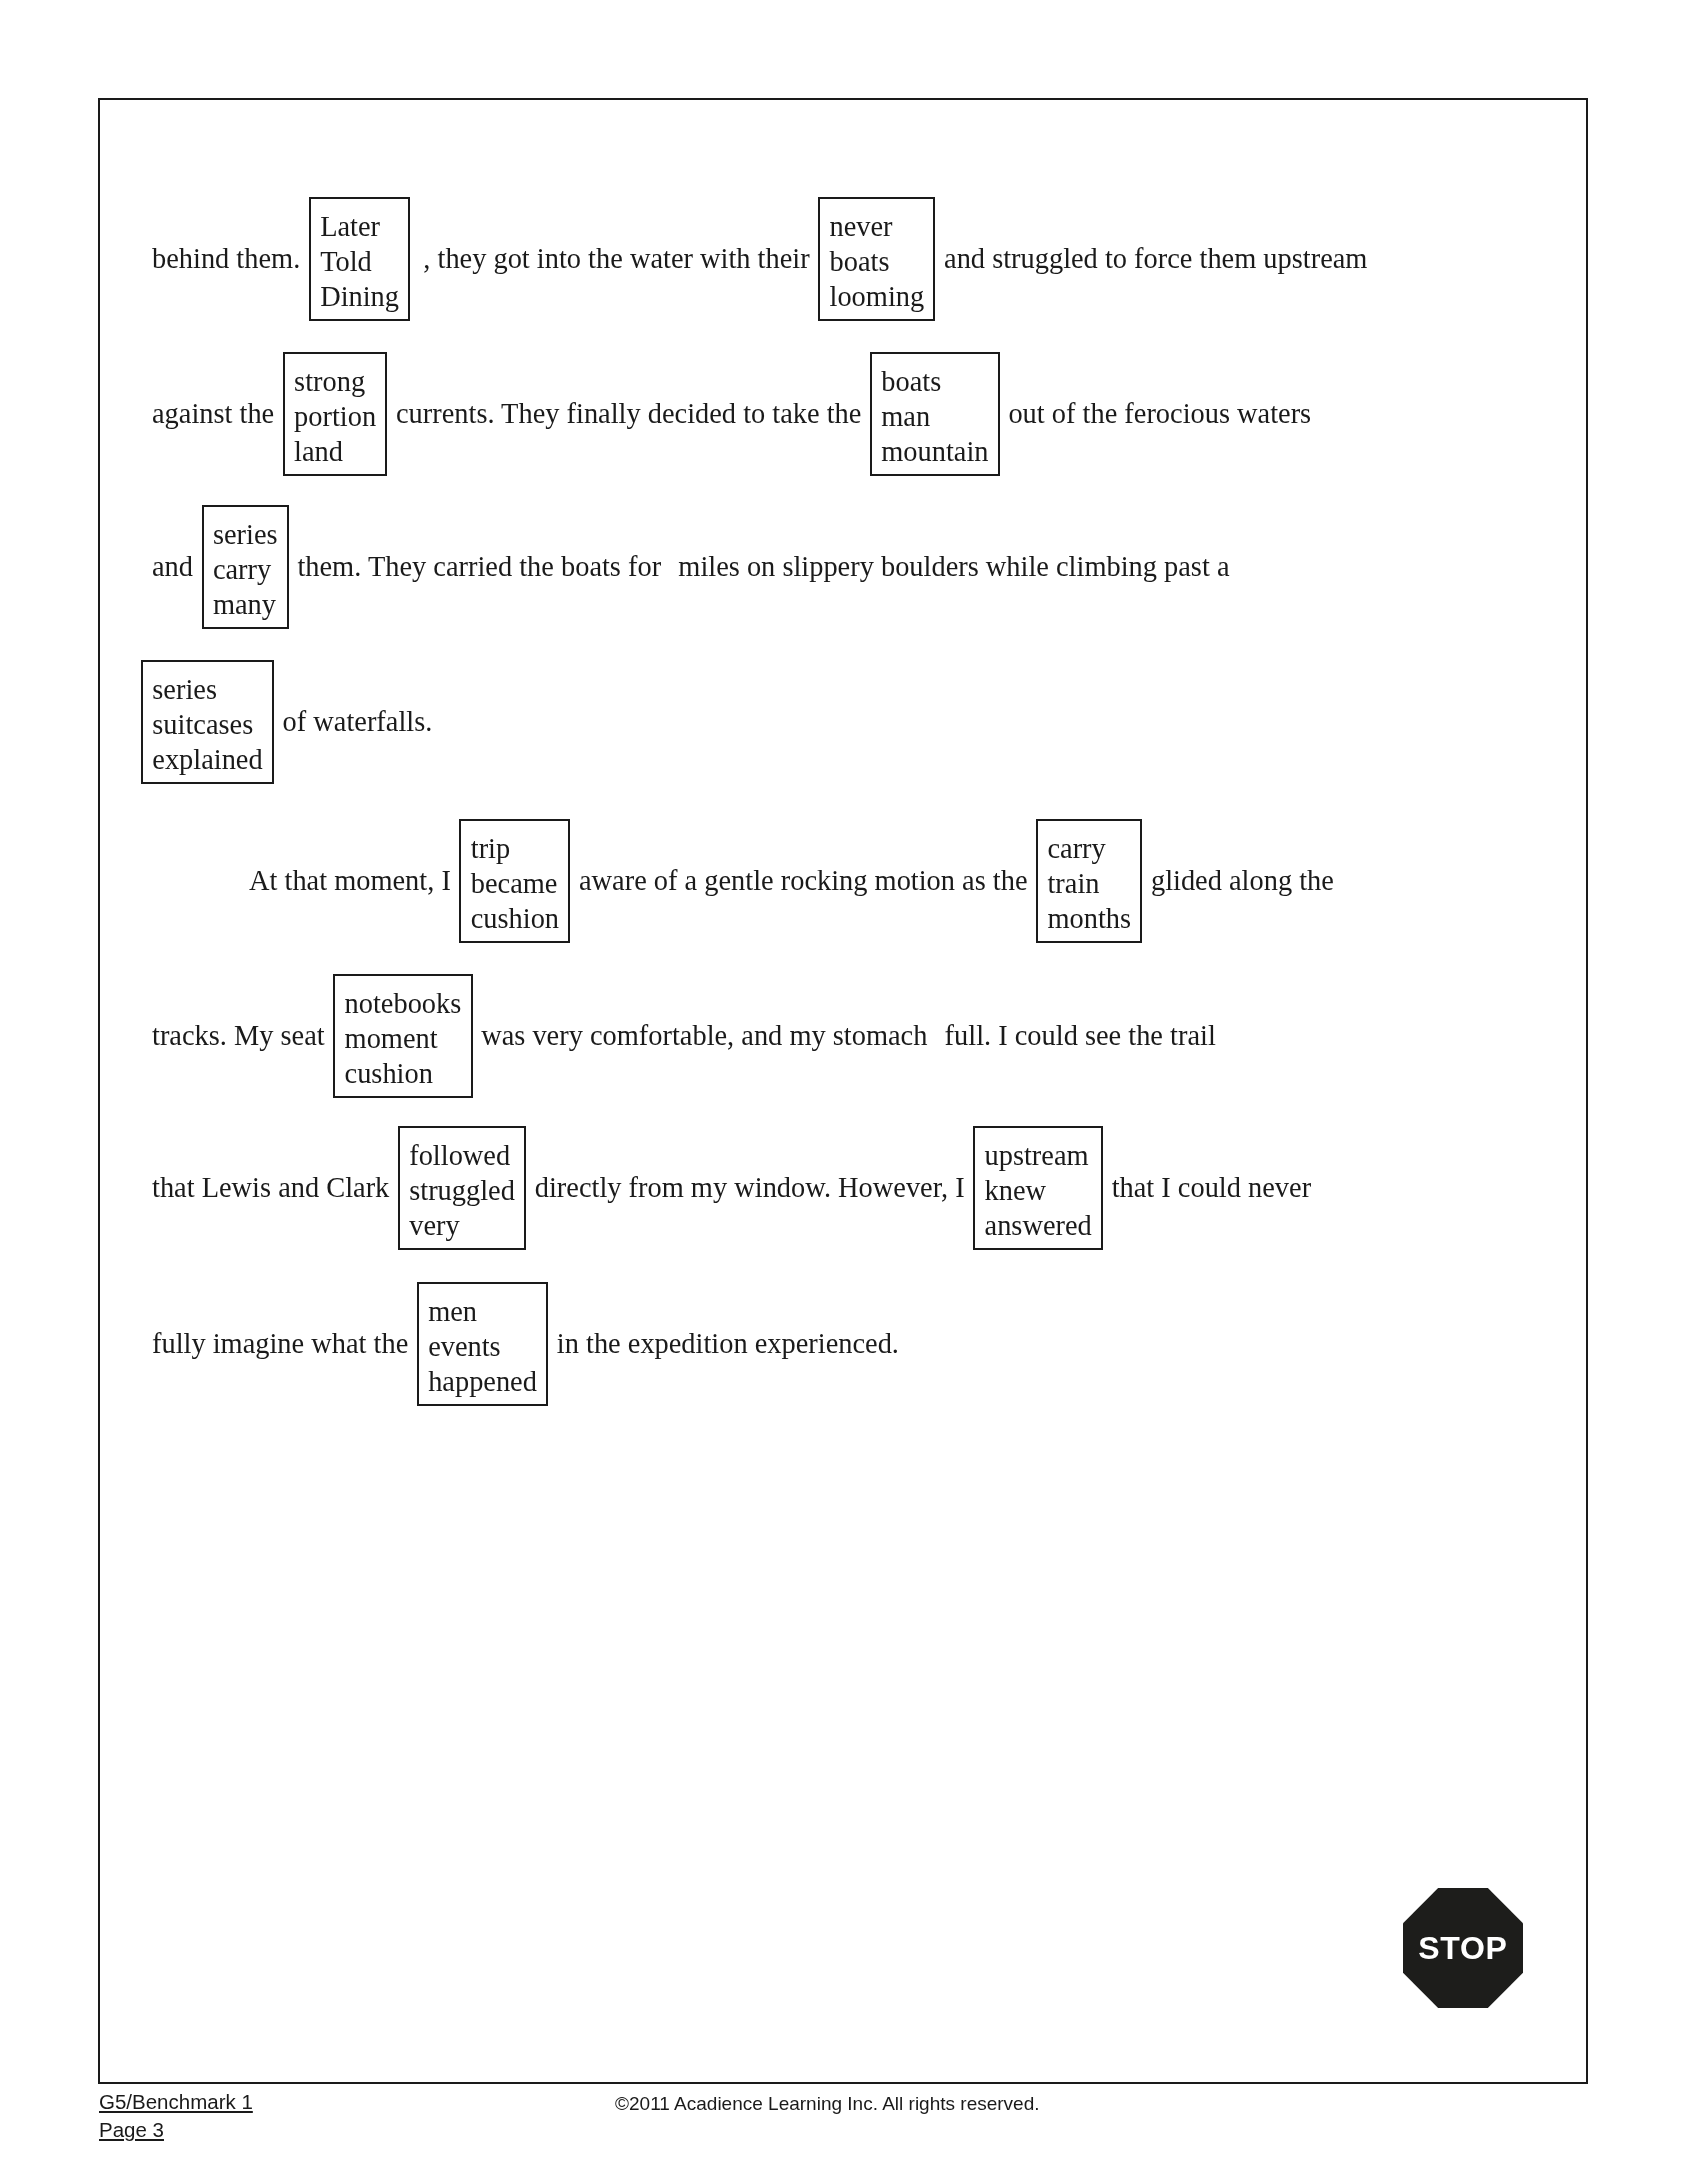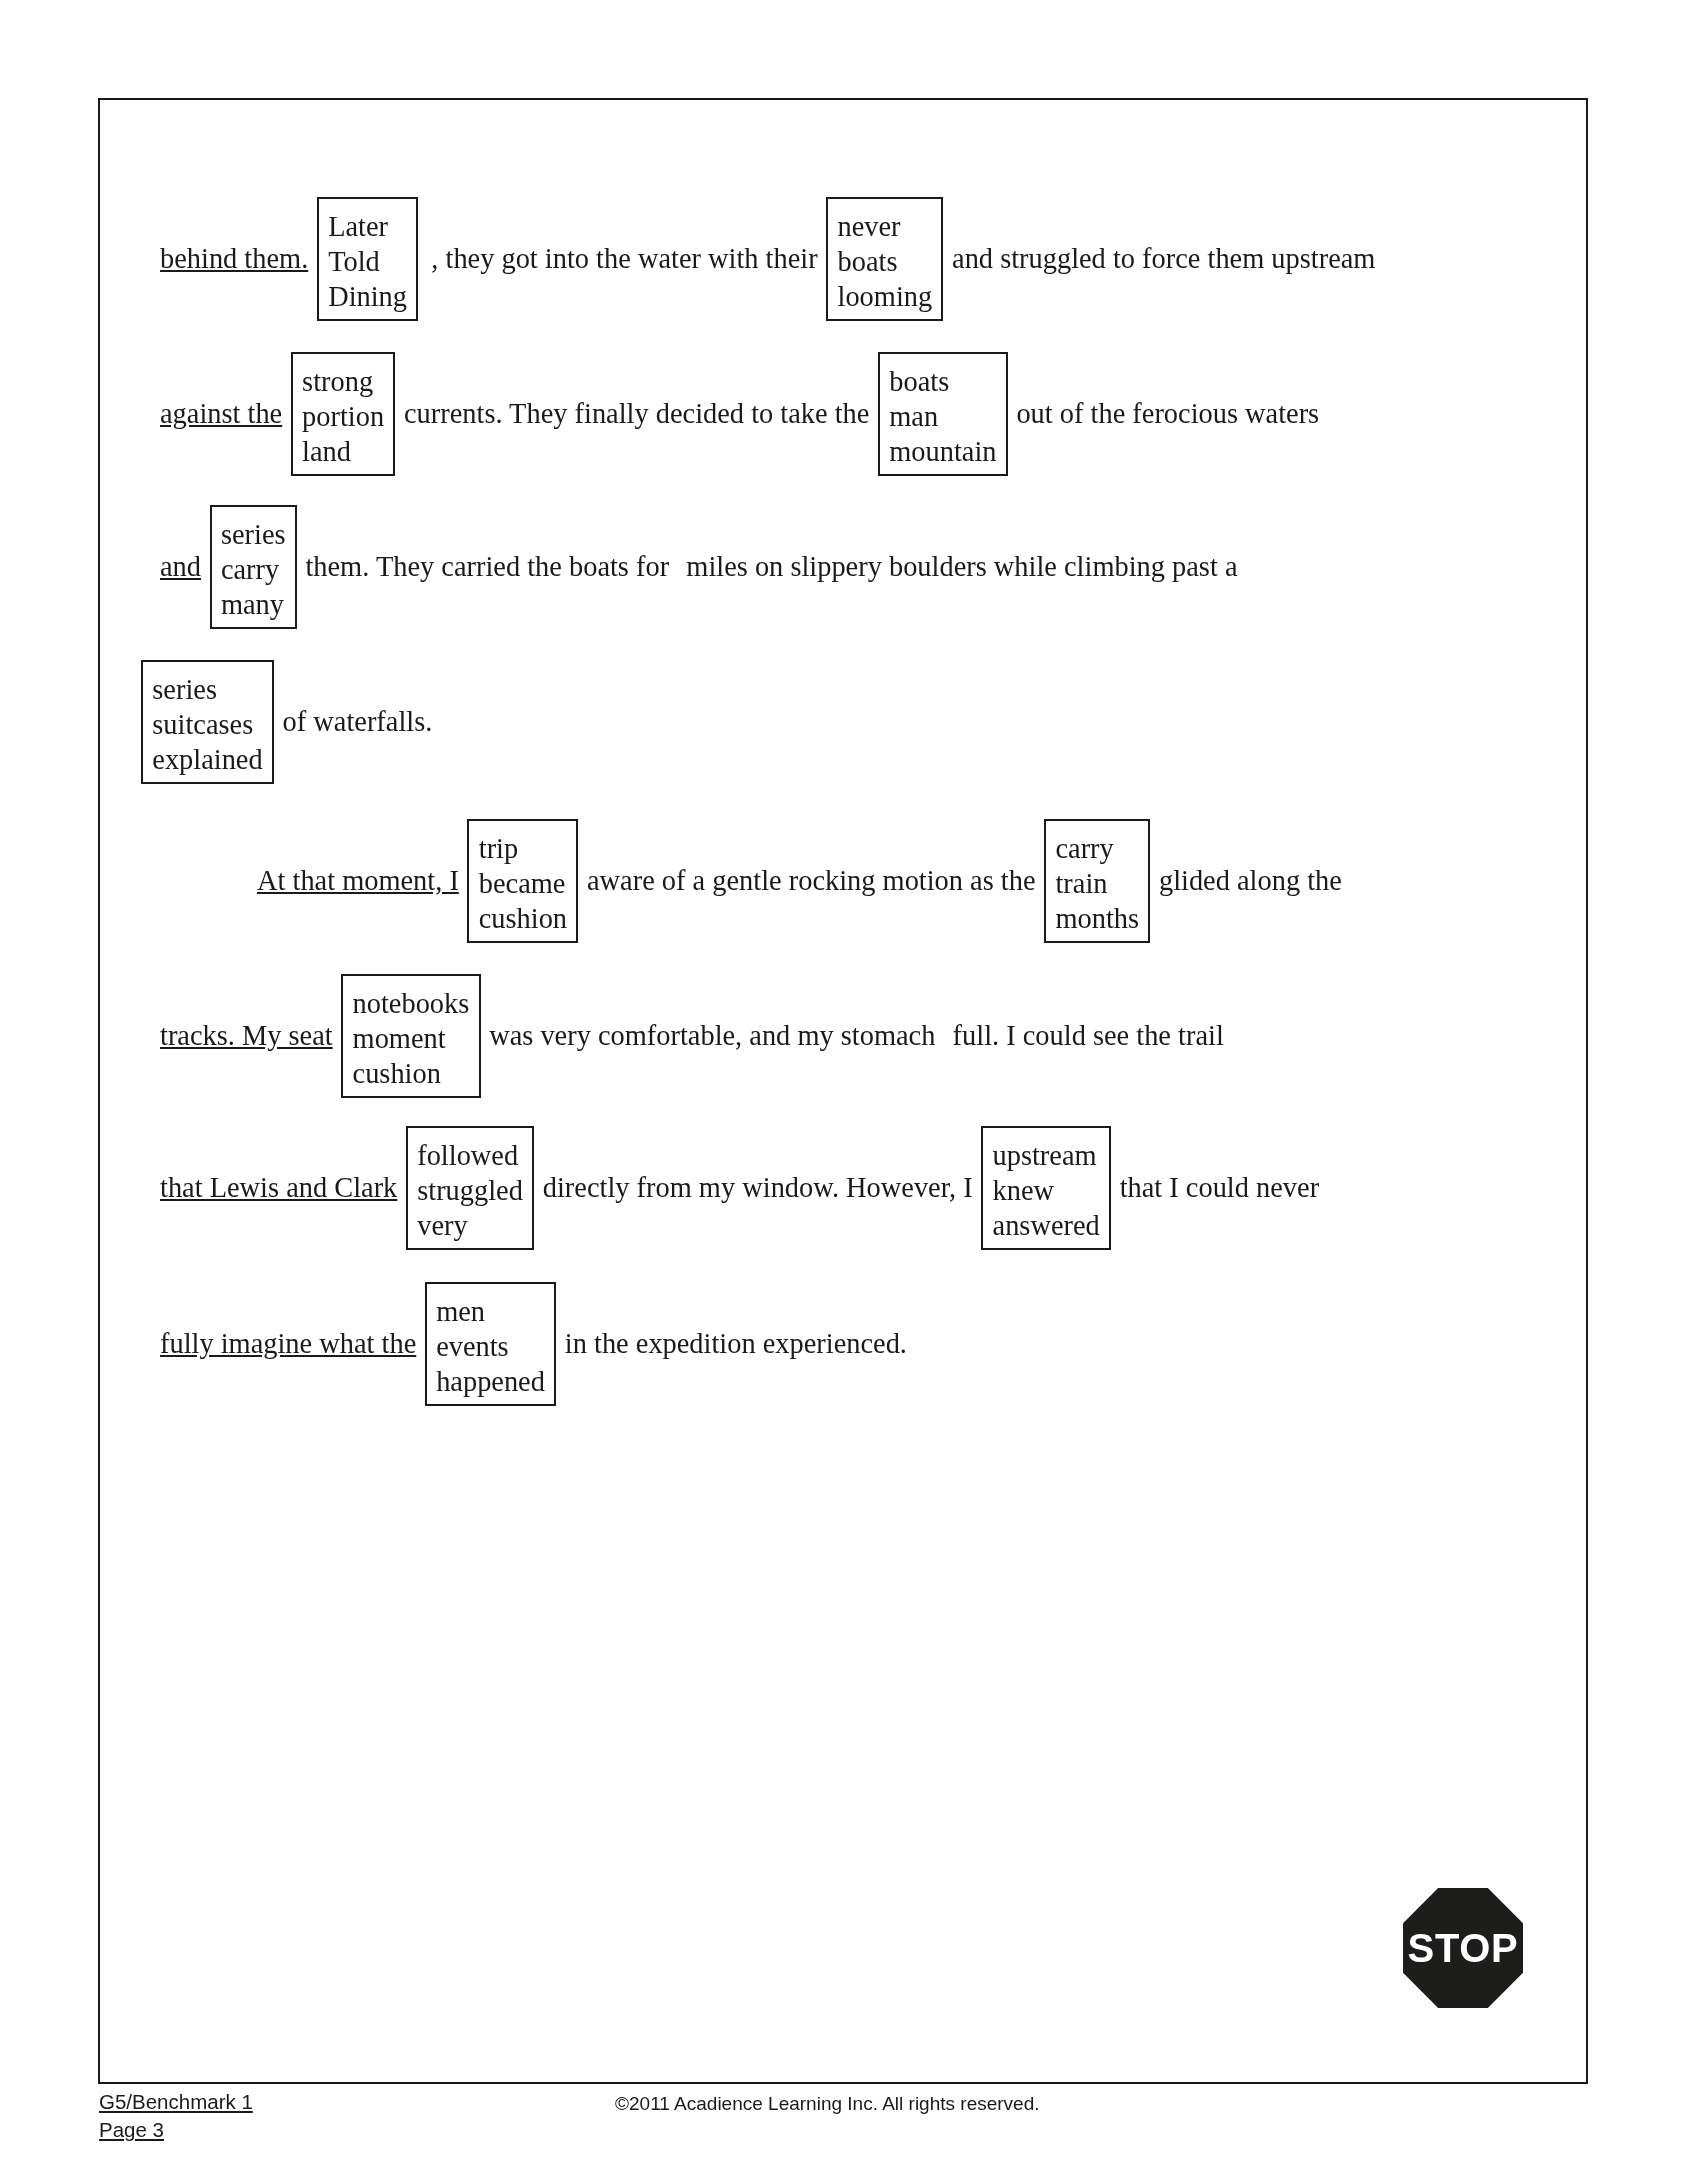--- a/index.html
+++ b/index.html
@@ -20,21 +20,21 @@
   }
   .passage-row {
     position:absolute;
     display:flex;
     align-items:center;
     height:126px;
     white-space:nowrap;
     font-size:28.4px;
   }
   .seg-text { margin:0 8.6px; }
-  .seg-text:first-child { margin-left:8px;text-decoration:underline; }
+  .seg-text:first-child { margin-left:0; }
   .seg-text.punct-lead { margin-left:13px; }
   .choice-box {
     display:flex;
     flex-direction:column;
     justify-content:flex-end;
     border:2px solid #1a1a1a;
     box-sizing:border-box;
     min-height:124px;
     padding:5.3px 9.3px;
   }
@@ -46,21 +46,21 @@
     position:absolute;
     left:1401px; top:1886px;
     width:120px; height:120px;
   }
   .stop-label {
     position:absolute;
     left:0; top:0; width:100%; height:100%;
     display:flex; align-items:center; justify-content:center;
     font-family:"Liberation Sans", sans-serif;
     font-weight:bold;
-    font-size:40px;
+    font-size:32px;
     letter-spacing:0.7px;
   }
   .footer-left {
     position:absolute;
     left:99px; top:2088px;
     font-family:"Liberation Sans", sans-serif;
     font-size:20.5px;
     line-height:28px;
     color:#1a1a1a;
     text-decoration:underline;

